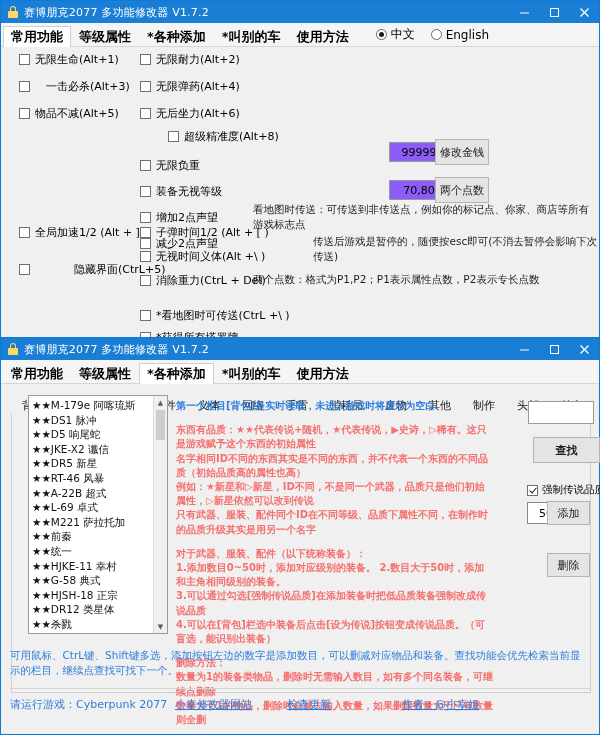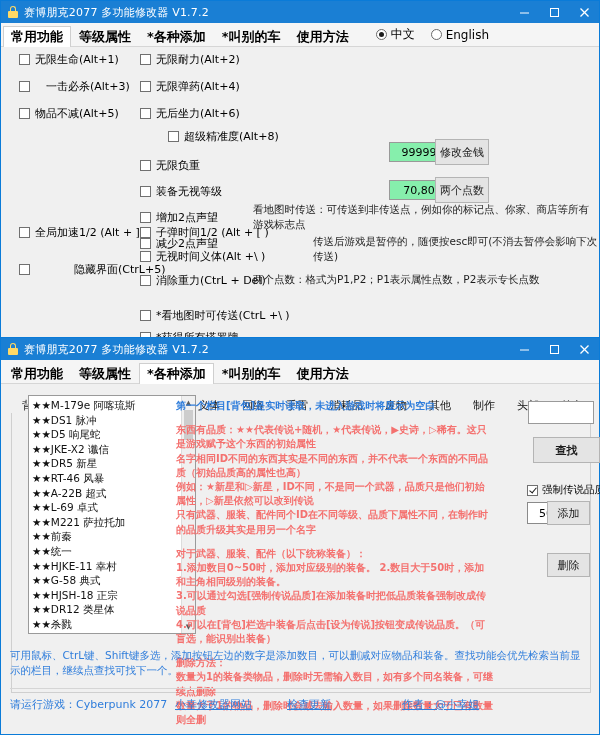--- a/index.html
+++ b/index.html
@@ -184,21 +184,21 @@
     color: #1c1c1c;
   }
   .info-block p { margin: 0 0 8px 0; }
   .info-block .indent { padding-left: 60px; }
 
   .numfield {
     position: absolute;
     width: 60px;
     height: 20px;
     border: 1px solid #999;
-    background: #86efac;
+    background: #8b5cf6;
     font-family: "DejaVu Sans", "Liberation Sans", sans-serif;
     font-size: 11px;
     text-align: center;
     line-height: 19px;
     box-sizing: border-box;
   }
   .btn {
     position: absolute;
     background: #e4e4e4;
     border: 1px solid #b4b4b4;
@@ -252,21 +252,21 @@
     border: 1px solid #cfcfcf;
     border-top: none;
     background: #f0f0f0;
     box-sizing: border-box;
   }
 
   .listbox {
     position: absolute;
     left: 28px;
     top: 395px;
-    width: 168px;
+    width: 140px;
     height: 239px;
     background: #ffffff;
     border: 1px solid #9a9a9a;
     box-sizing: border-box;
     overflow: hidden;
     display: flex;
   }
   .list-items {
     flex: 1;
     padding: 2px 0 0 3px;

